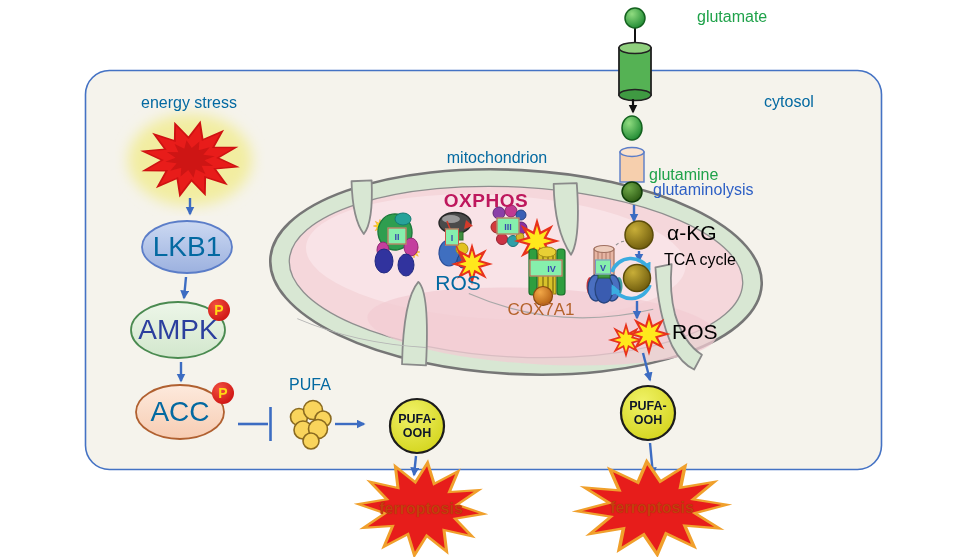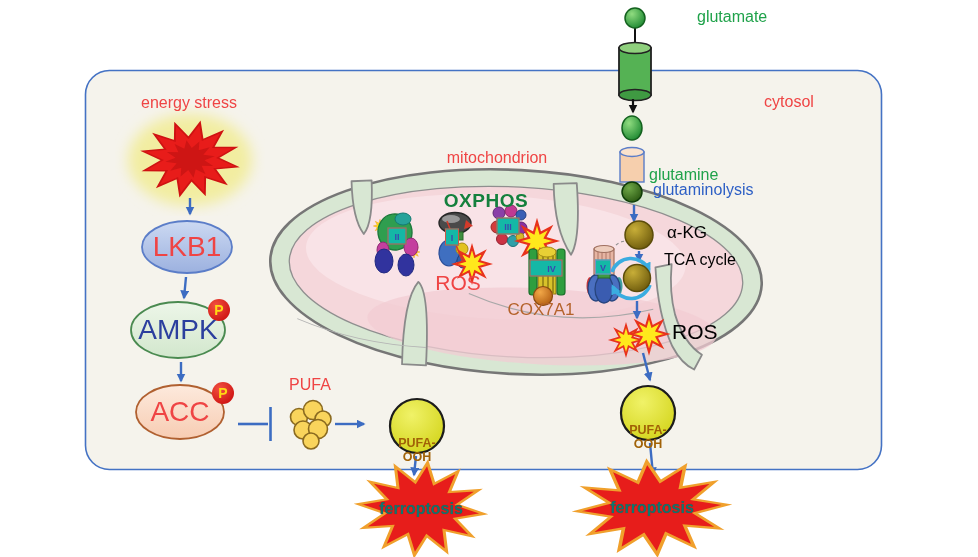--- a/index.html
+++ b/index.html
@@ -1,34 +1,34 @@
 <!DOCTYPE html>
 <html><head>
 <meta charset="utf-8">
 <style>
   html,body{margin:0;padding:0;background:#ffffff;}
   .stage{
     position:relative;width:978px;height:557px;background:#ffffff;overflow:hidden;
     font-family:"Liberation Sans", sans-serif;
   }
   .stage svg{position:absolute;left:0;top:0;}
-  .lbl{position:absolute;transform:translate(-50%,-50%);white-space:nowrap;color:#ef4444;font-size:16px;}
+  .lbl{position:absolute;transform:translate(-50%,-50%);white-space:nowrap;color:#0369a1;font-size:16px;}
   .lbl-left{position:absolute;transform:translate(0,-50%);white-space:nowrap;font-size:16px;}
   .green{color:#1fa24a;}
   .blue-t{color:#2d5fc5;}
   .cyan-t{color:#000000;}
-  .oxphos{color:#15803d;font-weight:bold;font-size:19px;letter-spacing:.5px;}
+  .oxphos{color:#be185d;font-weight:bold;font-size:19px;letter-spacing:.5px;}
   .cox{color:#b4622a;font-size:17px;}
   .big{font-size:28px;}
   .ampk-t{color:#2b3f9e;}
-  .ferro{color:#0f766e;font-weight:bold;font-size:16px;text-shadow:0 0 1px #a31010;}
+  .ferro{color:#c2410c;font-weight:bold;font-size:16px;text-shadow:0 0 1px #a31010;}
   .p-mark{color:#ffd814;font-weight:bold;font-size:14px;}
   .pufaooh{position:absolute;transform:translate(-50%,-50%);text-align:center;
-    font-weight:bold;font-size:12.5px;line-height:1.08;color:#a16207;margin-top:24px;}
-  .numeral{position:absolute;transform:translate(-50%,-50%);background:#14b8a6;
+    font-weight:bold;font-size:12.5px;line-height:1.08;color:#0f172a;}
+  .numeral{position:absolute;transform:translate(-50%,-50%);background:#86efac;
     border:1.5px solid #cc5747;color:#3848b0;font-weight:bold;font-size:9px;
     display:flex;align-items:center;justify-content:center;}
   .numeral.vbox{border-color:#7e8fc2;}
   .ros{font-size:21px;}
 </style>
 </head>
 <body>
 
 <div class="stage">
 
@@ -230,21 +230,21 @@
 
 <div class="lbl" style="left:189px;top:103px;">energy stress</div>
 <div class="lbl" style="left:789px;top:102px;">cytosol</div>
 <div class="lbl" style="left:497px;top:158px;">mitochondrion</div>
 <div class="lbl oxphos" style="left:486px;top:201px;">OXPHOS</div>
 <div class="lbl cox" style="left:541px;top:310px;">COX7A1</div>
 
 <div class="lbl-left green" style="left:655px;top:17px;margin-left:42px;">glutamate</div>
 <div class="lbl-left green" style="left:649px;top:128px;margin-top:47px;">glutamine</div>
 <div class="lbl-left blue-t" style="left:653px;top:190px;">glutaminolysis</div>
-<div class="lbl-left" style="left:667px;top:233px;font-size:17px;">α-KG</div>
+<div class="lbl-left" style="left:667px;top:233px;font-size:21px;">α-KG</div>
 <div class="lbl-left cyan-t" style="left:664px;top:260px;">TCA cycle</div>
 <div class="lbl-left ros" style="left:672px;top:332px;">ROS</div>
 <div class="lbl ros" style="left:458px;top:283px;">ROS</div>
 
 <div class="lbl big" style="left:187px;top:247px;">LKB1</div>
 <div class="lbl big ampk-t" style="left:178px;top:330px;">AMPK</div>
 <div class="lbl big" style="left:180px;top:412px;">ACC</div>
 <div class="lbl p-mark" style="left:219px;top:310px;">P</div>
 <div class="lbl p-mark" style="left:223px;top:393px;">P</div>
 <div class="lbl" style="left:310px;top:385px;">PUFA</div>

